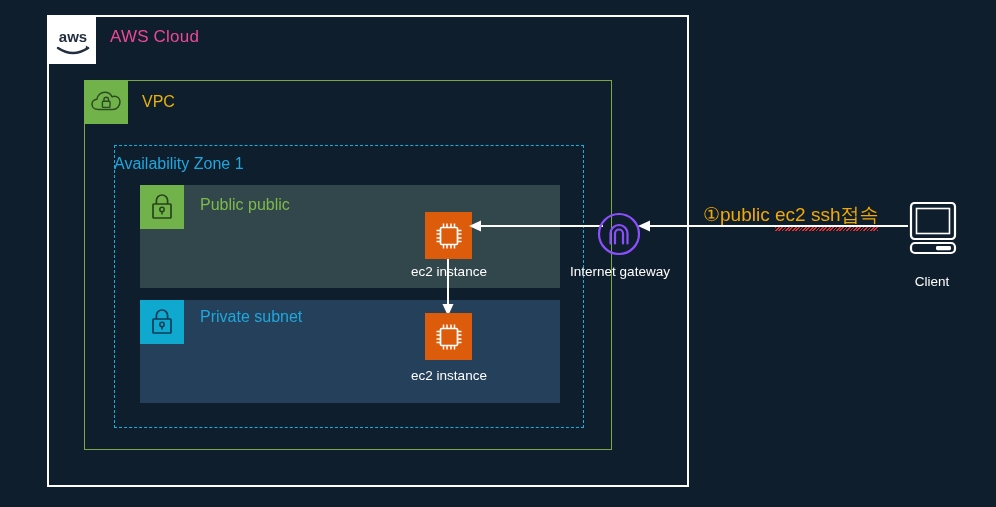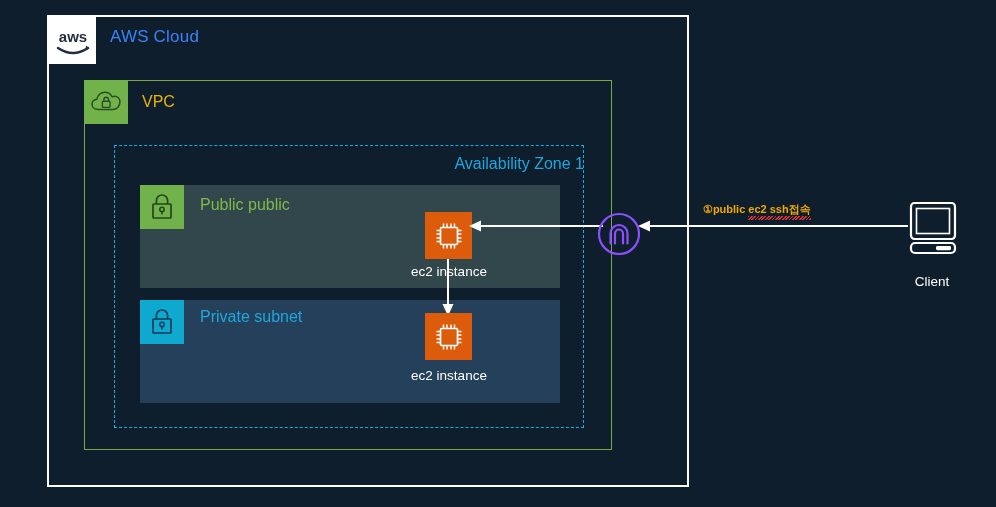--- a/index.html
+++ b/index.html
@@ -31,21 +31,21 @@
     left: 17px; top: 17px;
     width: 47px; height: 47px;
     background: #ffffff;
     display: flex;
     align-items: center;
     justify-content: center;
   }
   #aws-cloud-label {
     left: 78px; top: 27px;
     font-size: 17px;
-    color: #3b82f6;
+    color: #ec4899;
     letter-spacing: .2px;
   }
 
   
   #vpc-box {
     left: 52px; top: 80px;
     width: 528px; height: 370px;
     border: 1.5px solid #7aa844;
     box-sizing: border-box;
   }
@@ -66,21 +66,21 @@
   
   #az-box {
     left: 82px; top: 145px;
     width: 470px; height: 283px;
     border: 1.5px dashed #12b0e0;
     box-sizing: border-box;
   }
   #az-label {
     left: 82px; top: 155px;
     width: 470px;
-    text-align: right;
+    text-align: left;
     font-size: 16px;
     color: #1ea7dd;
   }
 
   
   .subnet-box {
     box-sizing: border-box;
   }
   #public-subnet-box {
     left: 108px; top: 185px;
@@ -153,22 +153,22 @@
     width: 136px; height: 24px;
   }
   #arrow-public-to-private {
     left: 404px; top: 256px;
     width: 24px; height: 64px;
   }
 
   
   .annotation {
     color: #f2a900;
-    font-size: 11px;
-    font-weight: bold;
+    font-size: 19px;
+    font-weight: normal;
     white-space: nowrap;
   }
   #annotation-1 { left: 671px; top: 202px; }
   #annotation-2 { left: 430px; top: 296px; }
   .squiggle {
     position: relative;
     display: inline-block;
   }
   .squiggle::after {
     content: "";
@@ -300,20 +300,21 @@
     <path d="M2 12 L14 6.5 L14 17.5 Z" fill="#ffffff"></path>
   </svg>
 
   <div class="abs" id="igw-icon">
     <svg width="46" height="46" viewBox="0 0 46 46" aria-hidden="true">
       <circle cx="23" cy="23" r="20" fill="none" stroke="#8c4fff" stroke-width="2.2"></circle>
       <path d="M14.5 32.5 V22.5 a8.5 8.5 0 0 1 17 0 V32.5" fill="none" stroke="#8c4fff" stroke-width="2.2" stroke-linecap="round"></path>
       <path d="M19 32.5 V22.5 a4 4 0 0 1 8 0 V32.5" fill="none" stroke="#8c4fff" stroke-width="2.2" stroke-linecap="round"></path>
     </svg>
   </div>
+  <div class="abs node-caption" id="igw-caption">Internet gateway</div>
 
   <svg class="abs" id="arrow-client-to-igw" viewBox="0 0 272 24">
     <line x1="272" y1="12" x2="14" y2="12" stroke="#ffffff" stroke-width="2"></line>
     <path d="M2 12 L14 6.5 L14 17.5 Z" fill="#ffffff"></path>
   </svg>
 
   <div class="abs" id="client-icon">
     <svg width="60" height="58" viewBox="0 0 60 58" aria-hidden="true">
       <rect x="8" y="3" width="44" height="36" rx="3.5" fill="none" stroke="#ffffff" stroke-width="2.2"></rect>
       <rect x="13.5" y="8.5" width="33" height="25" fill="none" stroke="#ffffff" stroke-width="1.6"></rect>

